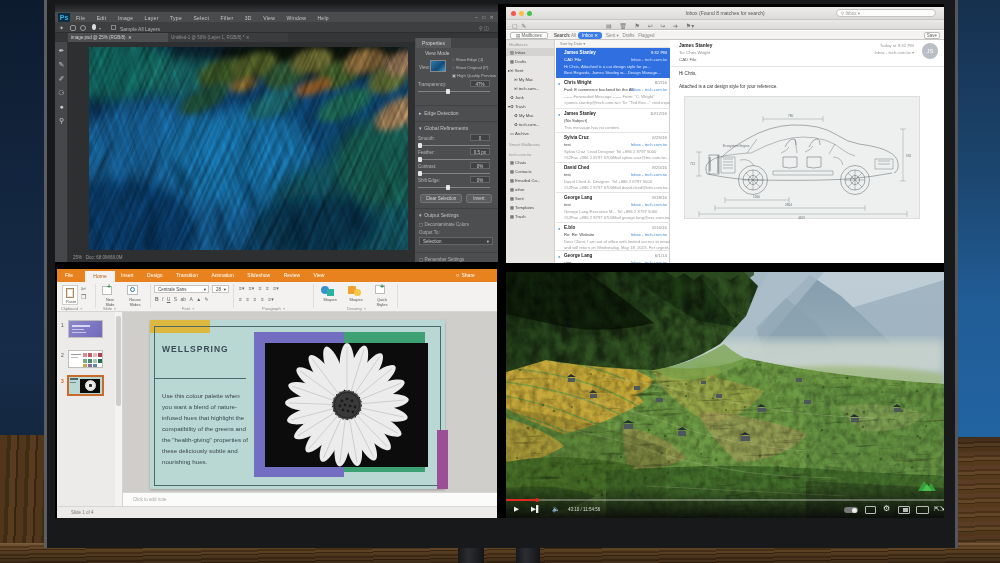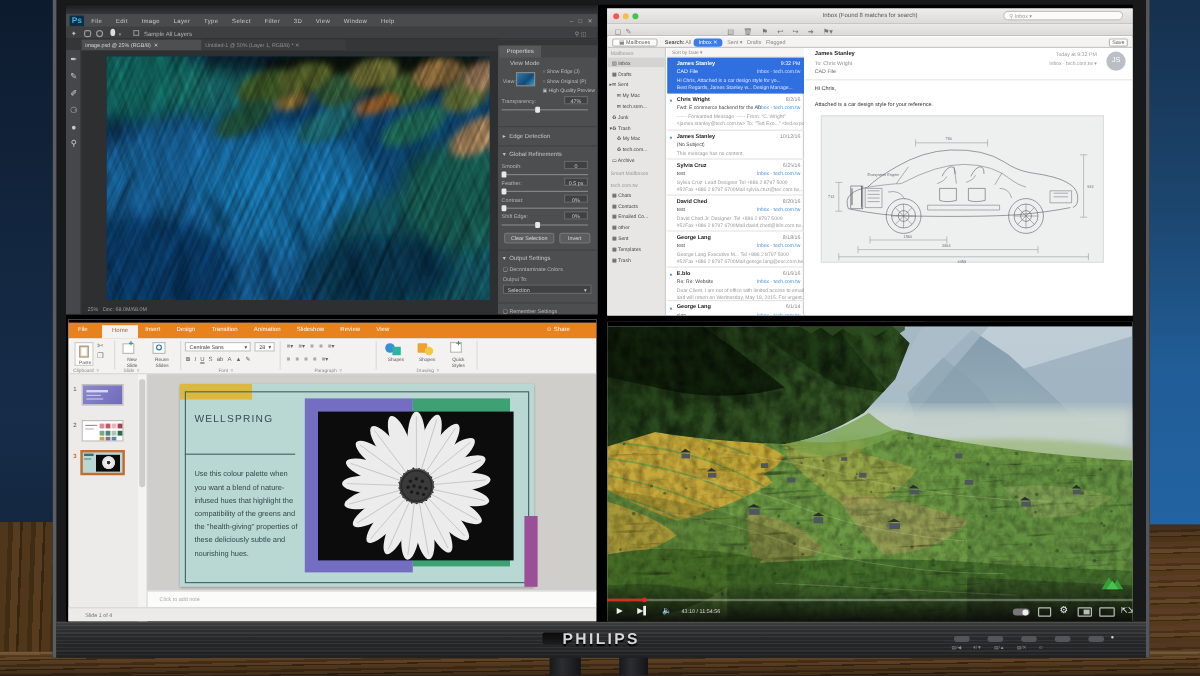--- a/index.html
+++ b/index.html
@@ -48,32 +48,20 @@
 <div id="scene">
   <div class="abs" id="desk"></div>
   <div class="abs" id="desk-front"></div>
   <div class="abs" id="wall-l"></div>
   <div class="abs" id="wall-r"></div>
   <div class="abs" style="left:0;top:435px;width:46px;height:108px;background:repeating-linear-gradient(92deg,#50361b 0 7px,#402b13 7px 11px,#573c1f 11px 17px,#38250f 17px 19px);"></div>
 
   <div class="abs leg" style="left:458px;top:546px;width:26px;height:17px;"></div>
   <div class="abs leg" style="left:516px;top:546px;width:24px;height:17px;"></div>
   <div class="abs" id="bezel"></div>
-  <div class="abs" id="chin">
-      <div class="tex"></div>
-    <div style="position:absolute;left:405px;top:9px;width:22px;height:10px;background:linear-gradient(180deg,#0a0a0a,#1c1d1f);border-radius:2px;"></div>
-    <div id="philips">PHILIPS</div>
-    <div style="position:absolute;left:748px;top:12px;width:13px;height:5px;background:#53555a;border-radius:2px;"></div>
-    <div style="position:absolute;left:776px;top:12px;width:13px;height:5px;background:#53555a;border-radius:2px;"></div>
-    <div style="position:absolute;left:804px;top:12px;width:13px;height:5px;background:#53555a;border-radius:2px;"></div>
-    <div style="position:absolute;left:832px;top:12px;width:13px;height:5px;background:#53555a;border-radius:2px;"></div>
-    <div style="position:absolute;left:860px;top:12px;width:13px;height:5px;background:#53555a;border-radius:2px;"></div>
-    <div style="position:absolute;left:879px;top:12px;width:1.5px;height:1.5px;background:#cfcfcf;border-radius:50%;"></div>
-    <div style="position:absolute;left:746px;top:19px;font-size:4px;color:#8a8c90;letter-spacing:0;word-spacing:9px;">▤/◀ ▾/▼ ▤/▲ ▤/✕ ⊙</div>
-  </div>
   <div id="screen">
     <div class="quad" id="q-ps">
       <div class="abs" style="left:0;top:0;width:443px;height:8px;background:linear-gradient(180deg,#1c1d1f,#35373a);"></div>
       <div class="abs" style="left:0;top:8px;width:443px;height:10px;background:#4a4b4d;"></div>
       <div class="abs" style="left:3px;top:9px;width:12px;height:9px;background:#0d2d44;color:#34b4e8;font-size:7px;font-weight:bold;text-align:center;line-height:9px;">Ps</div>
       <div class="abs" style="left:21px;top:11px;font-size:5px;color:#c9c9c9;letter-spacing:.3px;word-spacing:4px;">File&nbsp;&nbsp;Edit&nbsp;&nbsp;Image&nbsp;&nbsp;Layer&nbsp;&nbsp;Type&nbsp;&nbsp;Select&nbsp;&nbsp;Filter&nbsp;&nbsp;3D&nbsp;&nbsp;View&nbsp;&nbsp;Window&nbsp;&nbsp;Help</div>
       <div class="abs" style="left:420px;top:10px;font-size:5px;color:#aaa;word-spacing:3px;">– □ ✕</div>
       <div class="abs" style="left:0;top:18px;width:443px;height:11px;background:#3e3f41;border-bottom:1px solid #2c2d2f;"></div>
       <div class="abs" style="left:4px;top:20px;font-size:6px;color:#bbb;">✦</div>
       <div class="abs" style="left:15px;top:21px;width:6px;height:6px;border:1px solid #999;border-radius:2px;"></div>
@@ -440,21 +428,21 @@
         <div class="abs" style="left:1px;top:5px;width:6px;height:1px;background:#6a8a8a;"></div>
         <div class="abs" style="left:11px;top:2px;width:20px;height:14px;background:#0a0a0a;"></div>
         <div class="abs" style="left:16px;top:3px;width:11px;height:11px;border-radius:50%;background:radial-gradient(circle,#333 18%,#f2f2f2 22%,#dcdcdc 70%,#0a0a0a 74%);"></div>
       </div>
       <div class="abs" style="left:58px;top:46px;width:7px;height:206px;background:#f4f3f2;"></div>
       <div class="abs" style="left:59px;top:50px;width:5px;height:90px;background:#cfcdcb;border-radius:2px;"></div>
       <div class="abs" style="left:66px;top:46px;width:374px;height:190px;background:#d0cecb;"></div>
       <div class="abs" style="left:93px;top:54px;width:295px;height:169px;background:#b9d8d4;box-shadow:0 1px 2px rgba(0,0,0,.25);">
         <div class="abs" style="left:0;top:0;width:60px;height:13px;background:#dcb93e;"></div>
         <div class="abs" style="left:4px;top:6px;width:287px;height:160px;border:1px solid #4a6a6a;"></div>
-        <div class="abs" style="left:12px;top:24px;font-size:8.5px;color:#3a4a55;letter-spacing:1px;">WELLSPRING</div>
+        <div class="abs" style="left:12px;top:24px;font-size:8.5px;color:#3a4a55;letter-spacing:1px;font-weight:bold;">WELLSPRING</div>
         <div class="abs" style="left:4px;top:58px;width:92px;height:1px;background:#4a6a6a;"></div>
         <div class="abs" style="left:12px;top:70px;width:88px;font-size:6.2px;color:#35484a;line-height:11px;">Use this colour palette when you want a blend of nature-infused hues that highlight the compatibility of the greens and the "health-giving" properties of these deliciously subtle and nourishing hues.</div>
         <div class="abs" style="left:104px;top:12px;width:90px;height:145px;background:#746ec2;"></div>
         <div class="abs" style="left:194px;top:12px;width:81px;height:140px;background:#3ea173;"></div>
         <div class="abs" style="left:115px;top:23px;width:163px;height:124px;background:#0c0c0c;">
           <svg width="163" height="124" style="position:absolute;left:0;top:0" viewBox="0 0 163 124">
             <g transform="translate(82,62)">
               <g fill="#e8e8e8">
                 <g id="pet">
                     <ellipse cx="0" cy="-38" rx="7.5" ry="24" fill="#ececec"></ellipse>

